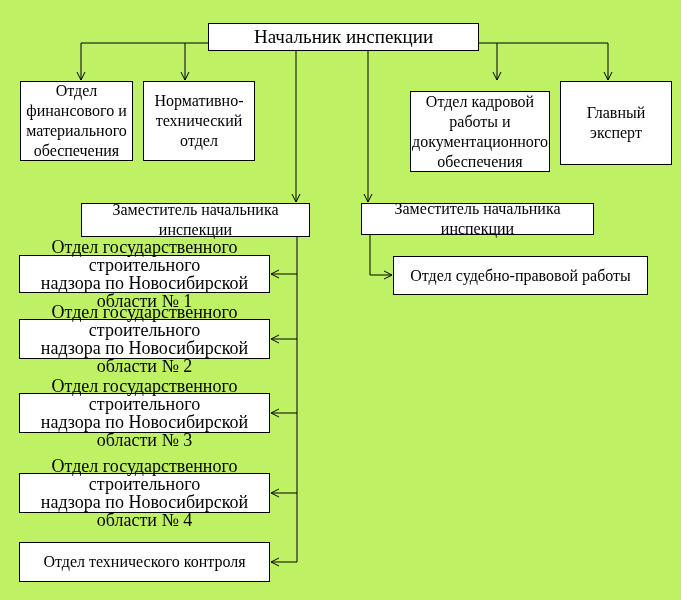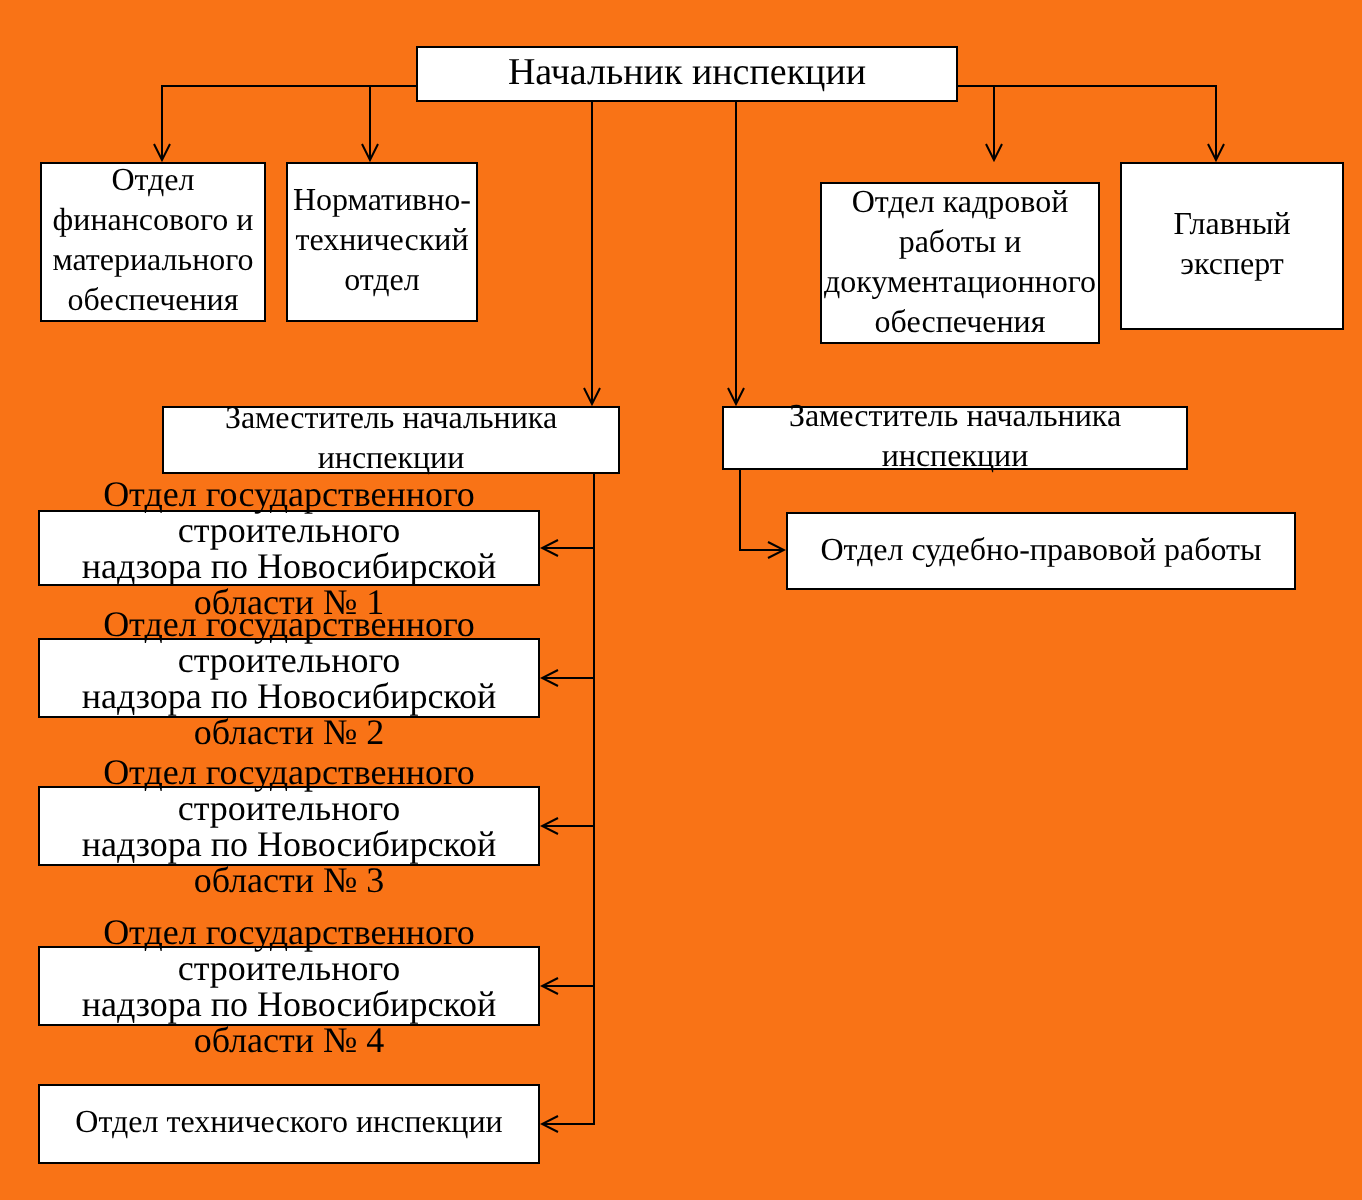--- a/index.html
+++ b/index.html
@@ -1,20 +1,20 @@
 <!DOCTYPE html>
 <html><head>
 <meta charset="utf-8">
 <style>
   html, body { margin: 0; padding: 0; background: #ffffff; }
   .canvas {
     position: relative;
     width: 681px;
     height: 600px;
-    background: #f97316;
+    background: #bef264;
     font-family: "Liberation Serif", "DejaVu Serif", serif;
     color: #000000;
     overflow: hidden;
   }
   .connectors {
     position: absolute;
     left: 0; top: 0;
     width: 681px; height: 600px;
     pointer-events: none;
   }
@@ -60,21 +60,21 @@
     <path d="M370,235 L370,275 L392,275" marker-end="url(#arrowhead)"></path>
   </svg>
 
   <div class="node title" style="left:208px; top:23px; width:271px; height:28px;">Начальник инспекции</div>
 
   <div class="node" style="left:20px; top:81px; width:113px; height:80px;">Отдел
 финансового и
 материального
 обеспечения</div>
 
-  <div class="node" style="left:143px; top:81px; width:96px; height:80px;">Нормативно-
+  <div class="node" style="left:143px; top:81px; width:112px; height:80px;">Нормативно-
 технический
 отдел</div>
 
   <div class="node" style="left:410px; top:81px; width:140px; height:81px;margin-top:10px;">Отдел кадровой
 работы и
 документационного
 обеспечения</div>
 
   <div class="node" style="left:560px; top:81px; width:112px; height:84px;">Главный
 эксперт</div>
@@ -88,17 +88,17 @@
 
   <div class="node small" style="left:19px; top:319px; width:251px; height:40px;">Отдел государственного строительного
 надзора по Новосибирской области № 2</div>
 
   <div class="node small" style="left:19px; top:393px; width:251px; height:40px;">Отдел государственного строительного
 надзора по Новосибирской области № 3</div>
 
   <div class="node small" style="left:19px; top:473px; width:251px; height:40px;">Отдел государственного строительного
 надзора по Новосибирской области № 4</div>
 
-  <div class="node" style="left:19px; top:542px; width:251px; height:40px;">Отдел технического инспекции</div>
+  <div class="node" style="left:19px; top:542px; width:251px; height:40px;">Отдел технического контроля</div>
 
   <div class="node" style="left:393px; top:256px; width:255px; height:39px;">Отдел судебно-правовой работы</div>
 
 </div>
 
 </body></html>

